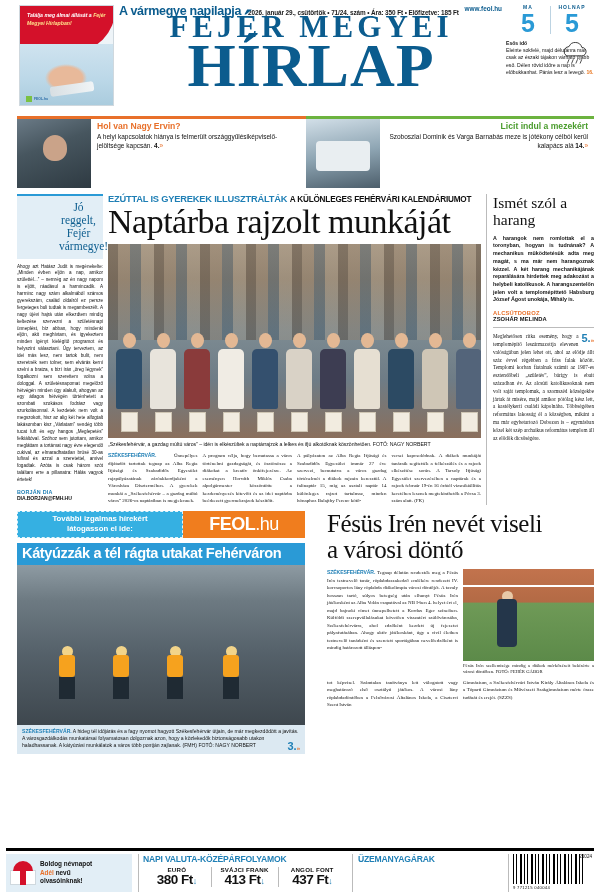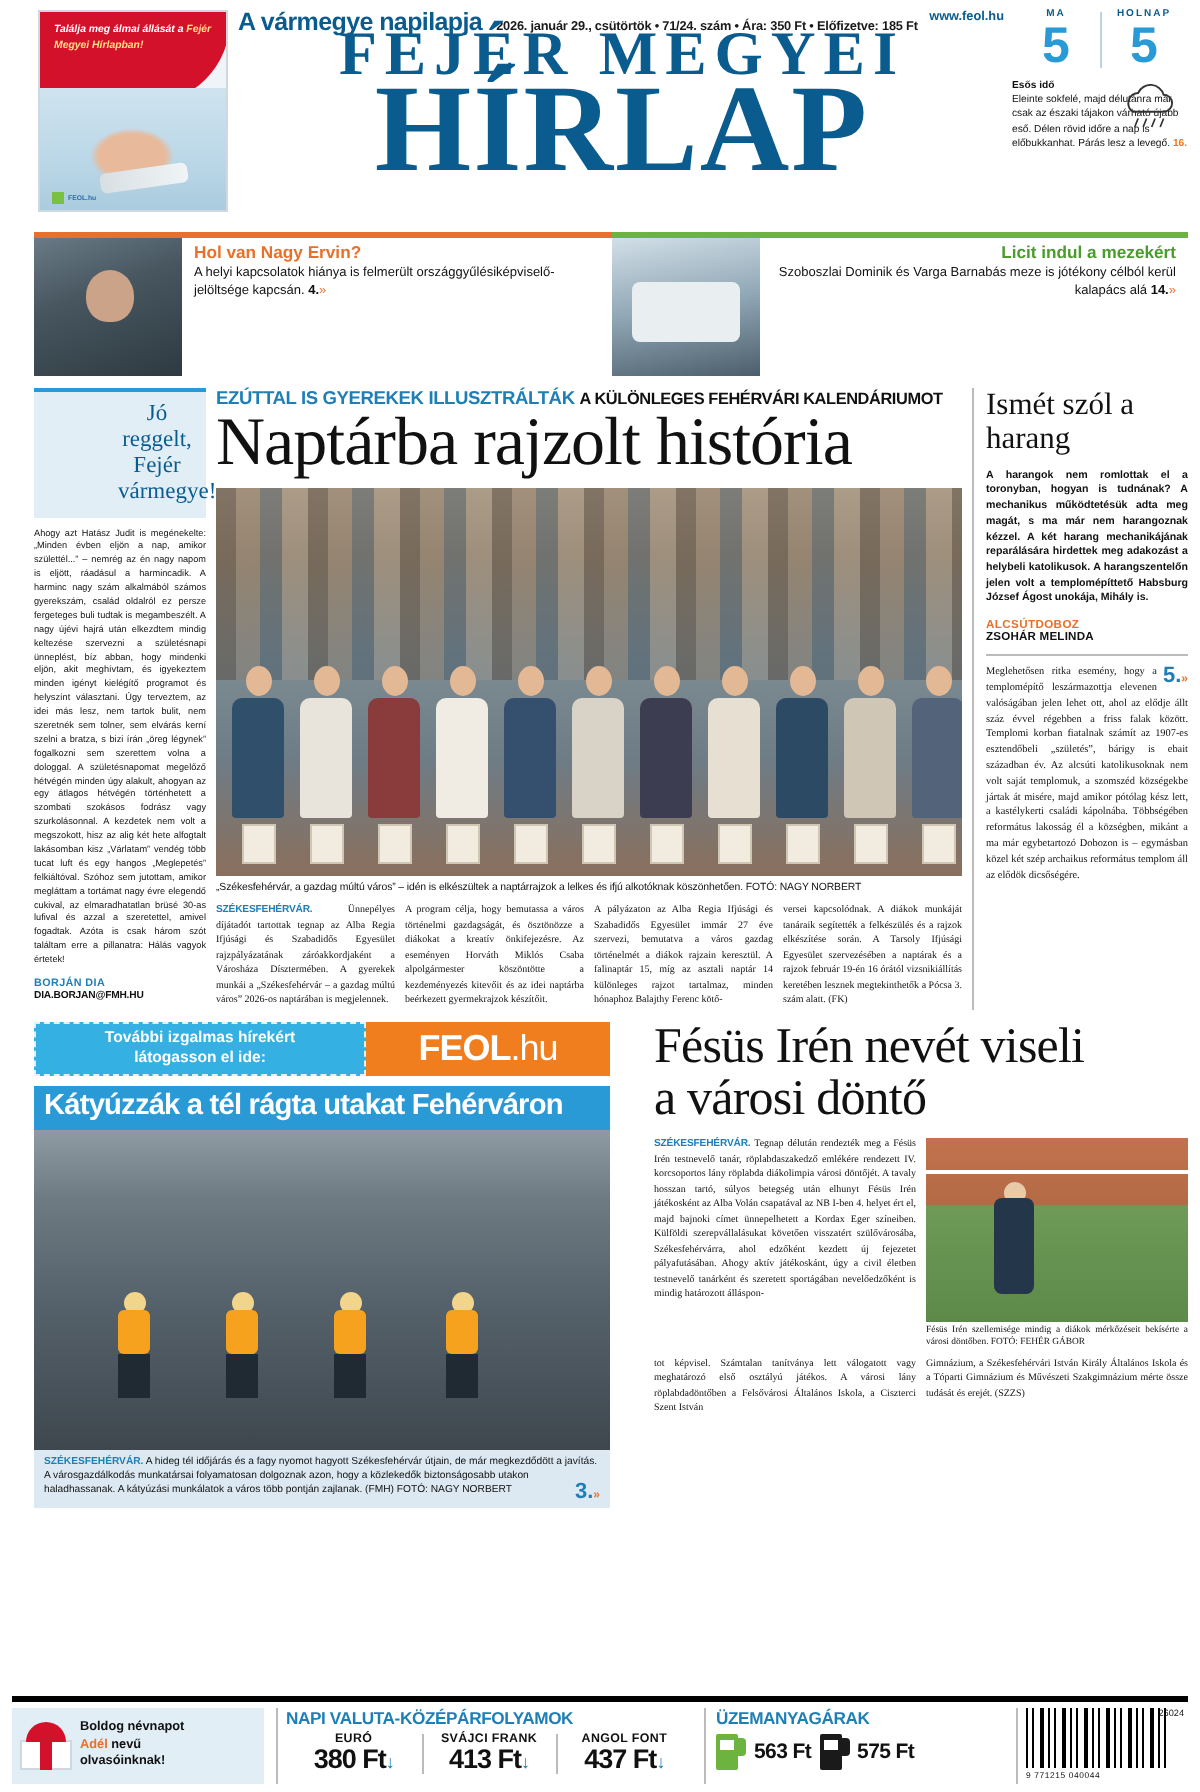--- a/index.html
+++ b/index.html
@@ -345,21 +345,21 @@
         <div class="jr-sig-name">BORJÁN DIA</div>
         <div class="jr-sig-mail">DIA.BORJAN@FMH.HU</div>
       </div>
     </div>
 
     <div class="col-center">
       <div class="kicker-line">
         <span class="hl">EZÚTTAL IS GYEREKEK ILLUSZTRÁLTÁK</span>
         <span class="rest">A KÜLÖNLEGES FEHÉRVÁRI KALENDÁRIUMOT</span>
       </div>
-      <div class="main-head">Naptárba rajzolt história</div>
+      <div class="main-head">Naptárba rajzolt munkáját</div>
 
       <div class="main-photo">
         <div class="photo-crowd"></div>
         <div class="kid" style="left:6px">
             <div class="head"></div>
             <div class="body" style="background:#2f4f6b"></div>
             <div class="sheet"></div>
           </div>
         <div class="kid" style="left:40px">
             <div class="head"></div>
@@ -537,34 +537,20 @@
         </div>
         <div class="cur-item">
           <div class="cur-lbl">ANGOL FONT</div>
           <div class="cur-val"><span>437 Ft</span><span class="dn">↓</span></div>
         </div>
       </div>
     </div>
 
     <div class="fuel">
       <div class="fuel-title">ÜZEMANYAGÁRAK</div>
-      <div class="fuel-row">
-        <div class="pump">
-            <div class="bd"></div>
-            <div class="sc"></div>
-            <div class="nz"></div>
-          </div>
-        <div class="fuel-val">563 Ft</div>
-        <div class="pump d">
-            <div class="bd"></div>
-            <div class="sc"></div>
-            <div class="nz"></div>
-          </div>
-        <div class="fuel-val">575 Ft</div>
-      </div>
     </div>
 
     <div class="barcode">
       <div class="bc-top">26024</div>
       <div class="bc-bars"></div>
       <div class="bc-num">9 771215 040044</div>
     </div>
   </div>
 
 </div>

